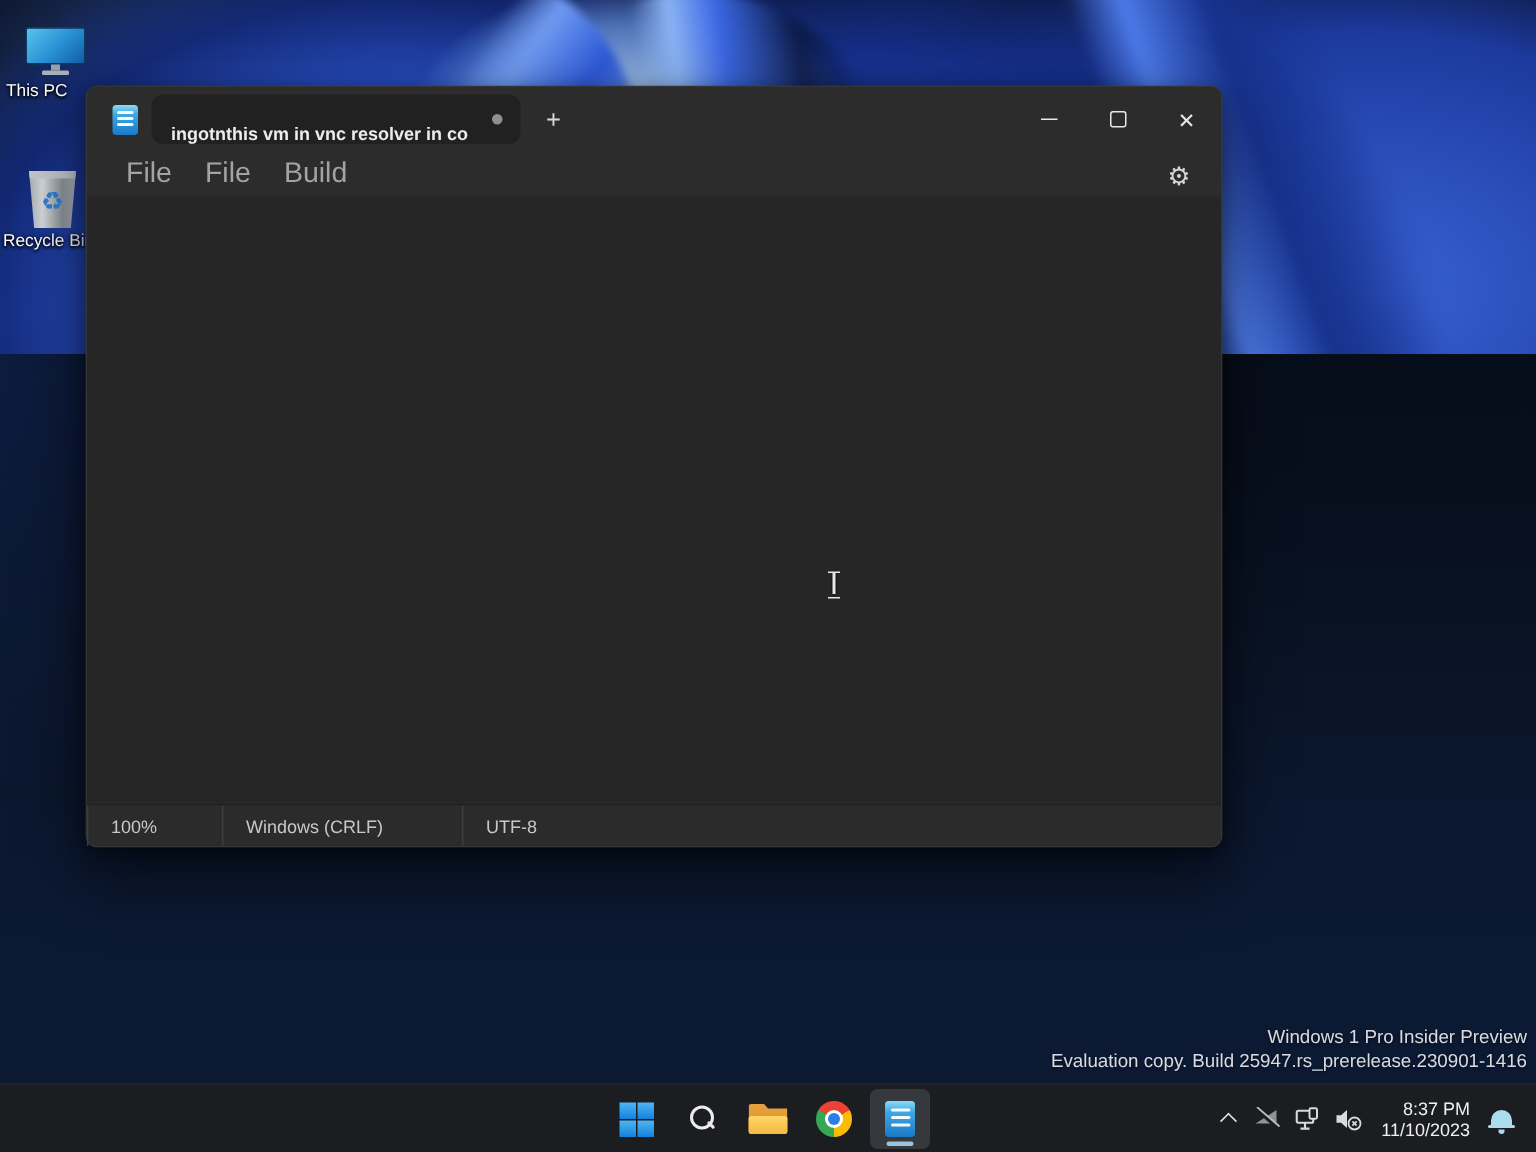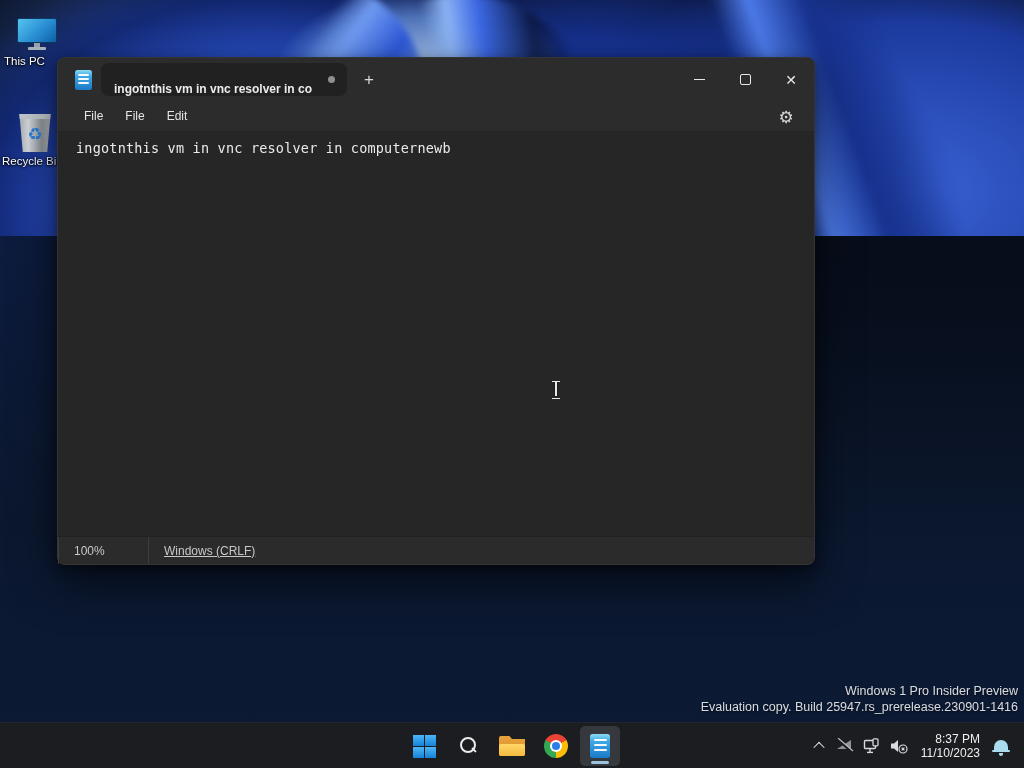--- a/index.html
+++ b/index.html
@@ -65,34 +65,34 @@
   .np-newtab { position:absolute; left:297px; top:8px; width:28px; height:28px; border-radius:5px;
     display:flex; align-items:center; justify-content:center; color:#d8d8d8; font-size:17px; font-weight:300; }
   .np-controls { position:absolute; right:0; top:0; height:43px; display:flex; }
   .np-ctl { width:46px; height:43px; display:flex; align-items:center; justify-content:center; color:#e8e8e8; }
   .np-ctl .min-glyph { width:11px; height:0; border-top:1.4px solid #e8e8e8; display:block; }
   .np-ctl .max-glyph { width:11px; height:11px; border:1.4px solid #e8e8e8; border-radius:2px; display:block; }
   .np-ctl.close { font-size:14px; }
 
   .np-menubar { position:absolute; left:0; top:43px; right:0; height:30px; background:#2c2c2c;
     display:flex; align-items:center; padding-left:15px; }
-  .np-menu-item { padding:4px 11px; border-radius:5px; color:#e5e5e5; font-size:12px;text-align:right; }
+  .np-menu-item { padding:4px 11px; border-radius:5px; color:#a3a3a3; font-size:19px;text-align:right; }
   .np-gear { position:absolute; right:16px; top:47px; width:24px; height:24px; display:flex;
     align-items:center; justify-content:center; color:#d5d5d5; font-size:17px; }
 
   .np-editor { position:absolute; left:0; top:73px; right:0; bottom:28px; background:#262626;
     padding:9px 0 0 18px; font-family:"DejaVu Sans Mono", monospace; font-size:13.5px;
     letter-spacing:.2px; color:#eaeaea; white-space:pre; cursor:text; }
 
   .np-statusbar { position:absolute; left:0; bottom:0; right:0; height:28px; background:#2b2b2b;
     border-top:1px solid #212121; border-radius:0 0 8px 8px; display:flex; align-items:center;
     font-size:12px; color:#c8c8c8; }
   .st-pos { flex:1; padding-left:18px; }
   .st-seg { height:100%; display:flex; align-items:center; padding-left:15px; border-left:1px solid #3d3d3d; }
-  .st-zoom { width:90px; } .st-eol { width:160px;text-decoration:underline; } .st-enc { width:130px; }
+  .st-zoom { width:90px; } .st-eol { width:160px; } .st-enc { width:130px; }
 
   
   .ibeam { position:absolute; left:551px; top:380px; width:10px; height:18px; z-index:4; }
   .ibeam::before { content:""; position:absolute; left:4px; top:2px; width:1.6px; height:14px; background:#e8e8e8; box-shadow:0 0 2px #000; }
   .ibeam::after { content:""; position:absolute; left:1px; top:1px; width:8px; height:16px;
     border-top:1.6px solid #e8e8e8; border-bottom:1.6px solid #e8e8e8; }
 
   
   .taskbar { position:absolute; left:0; bottom:0; width:1024px; height:46px; background:#1b1d21;
     border-top:1px solid rgba(255,255,255,.04); z-index:5;padding-left:30px; }
@@ -192,29 +192,29 @@
           </div>
         <div class="np-ctl close">
             <span>✕</span>
           </div>
       </div>
     </div>
 
     <div class="np-menubar">
       <span class="np-menu-item">File</span>
       <span class="np-menu-item">File</span>
-      <span class="np-menu-item">Edit</span>
+      <span class="np-menu-item">Build</span>
     </div>
     <div class="np-gear">⚙</div>
 
-    <div class="np-editor"><span>ingotnthis vm in vnc resolver in computernewb</span></div>
 
     <div class="np-statusbar">
       <span class="st-seg st-zoom">100%</span>
       <span class="st-seg st-eol">Windows (CRLF)</span>
+      <span class="st-seg st-enc">UTF-8</span>
     </div>
   </div>
 
   <div class="ibeam"></div>
 
   <div class="taskbar">
     <div class="tb-center">
       <div class="tb-btn">
         <span class="win-logo">
             <span></span>

